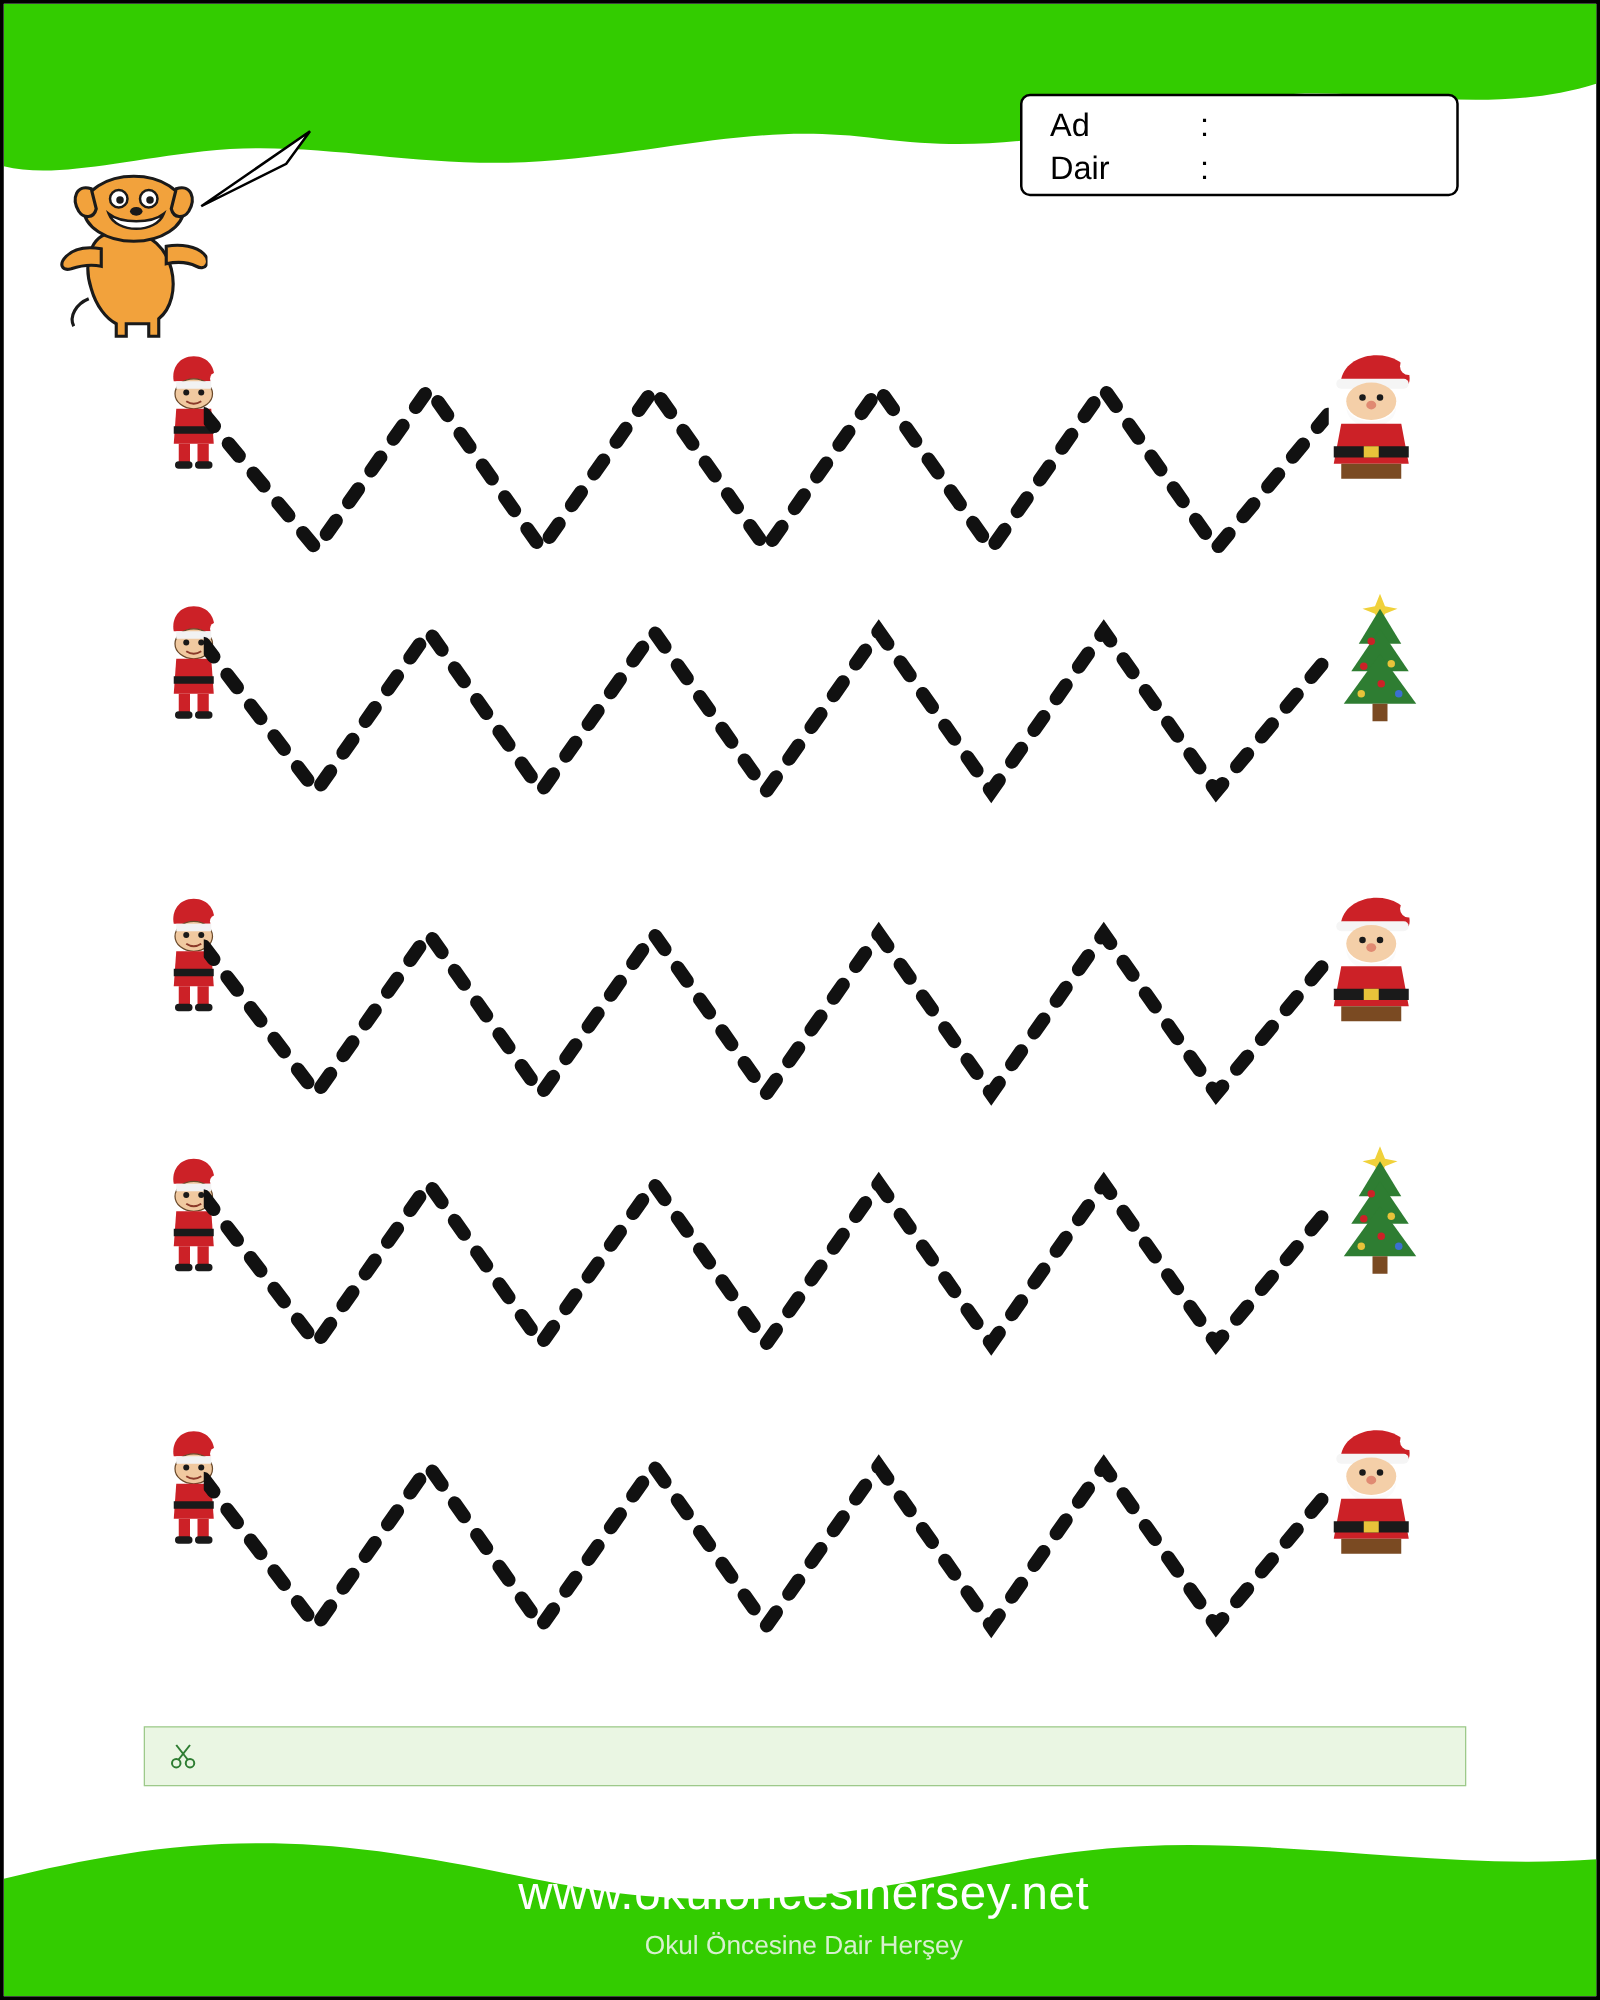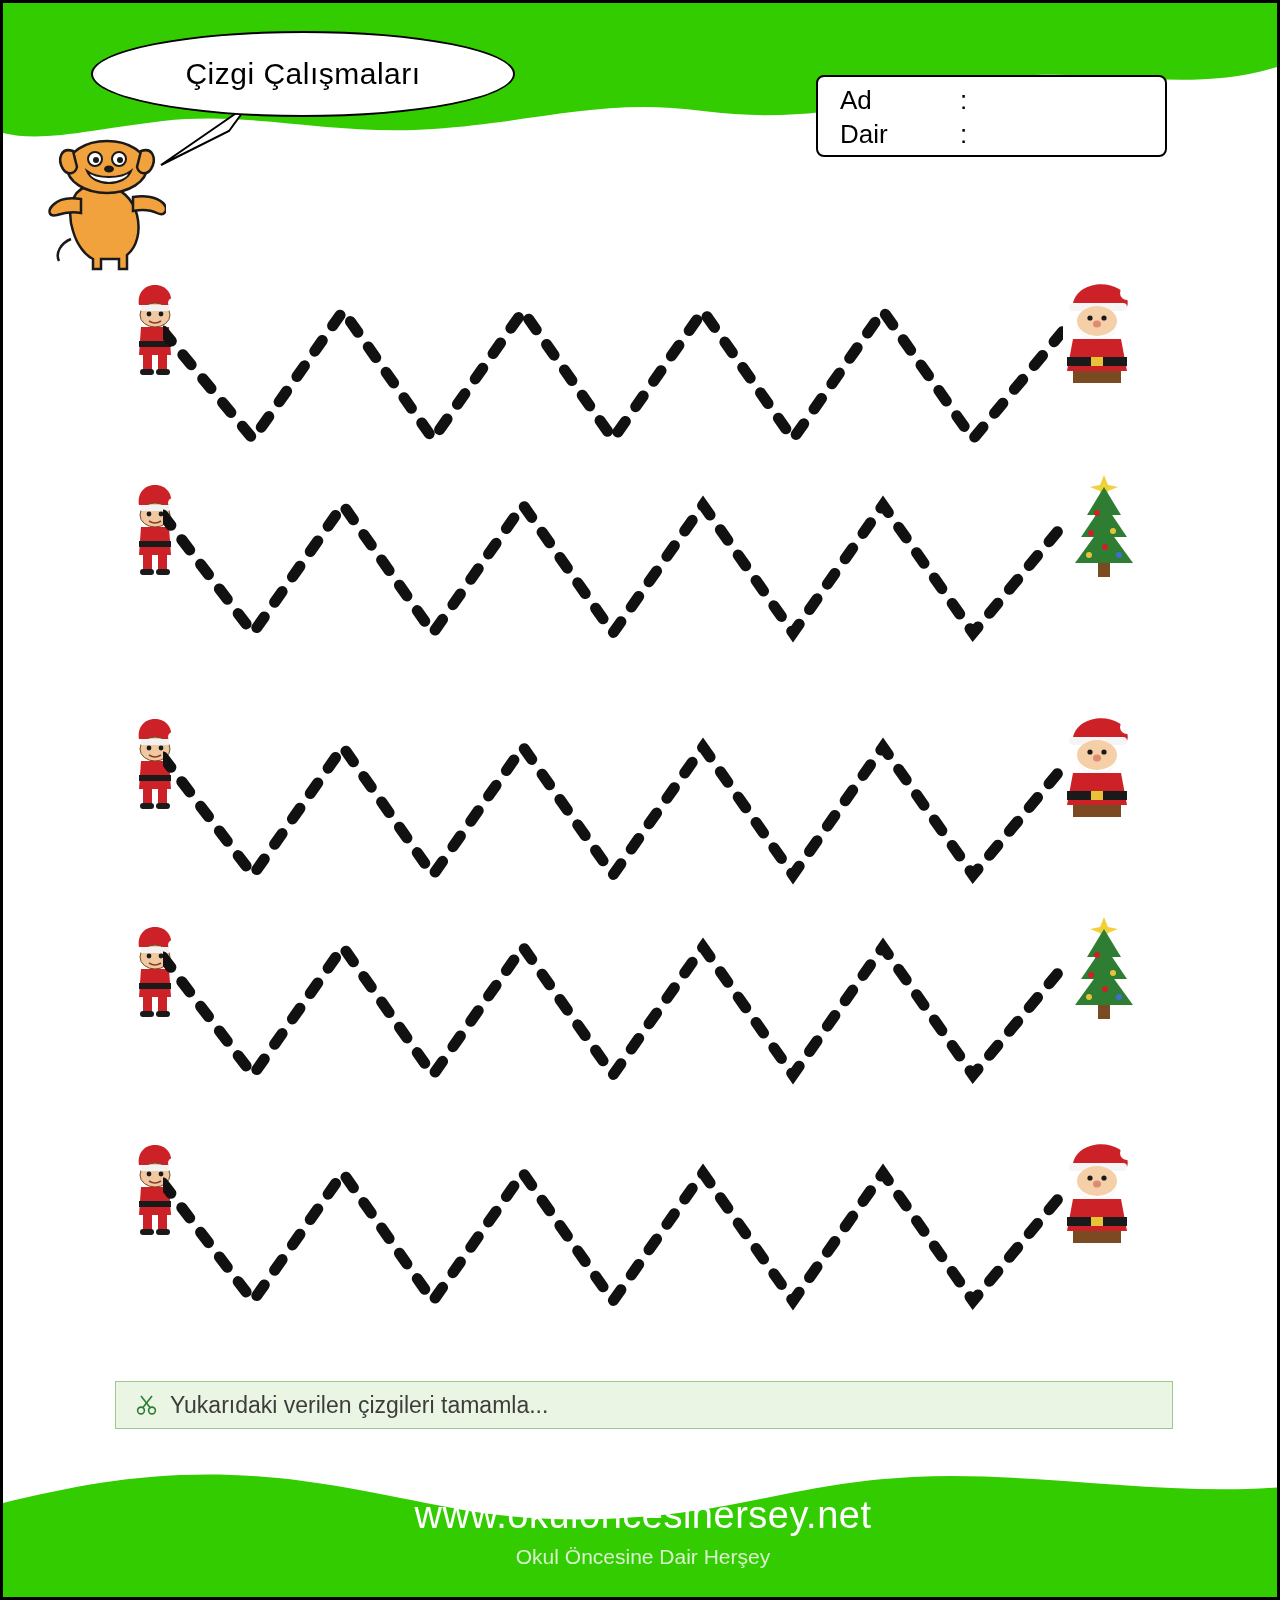--- a/index.html
+++ b/index.html
@@ -184,23 +184,20 @@
 <div id="page">
 
   <svg class="top-green" viewBox="0 0 1280 150" preserveAspectRatio="none">
     <path d="M0,0 L1280,0 L1280,62 C1180,96 1080,58 980,78 C880,98 810,122 700,108 C600,95 540,118 430,126 C330,133 250,108 160,118 C90,126 40,140 0,130 Z" fill="#33cc00"></path>
   </svg>
 
   <svg class="bubble-tail" width="120" height="70" viewBox="0 0 120 70">
     <path d="M105,2 L18,62 L86,28 Z" fill="#ffffff" stroke="#000000" stroke-width="2"></path>
   </svg>
 
-  <div class="title-bubble">
-    <span>Çizgi Çalışmaları</span>
-  </div>
 
   <svg class="dog" viewBox="0 0 125 140">
 
     <path d="M45,52 C30,56 26,78 32,96 C36,110 44,120 52,124 L52,134 L60,134 L60,124 L78,124 L78,134 L86,134 L86,120 C96,112 100,96 96,80 C92,64 80,52 62,50 Z" fill="#f2a23c" stroke="#1a1a1a" stroke-width="2.5"></path>
 
     <path d="M40,64 C28,62 18,64 12,70 C6,76 8,82 16,80 C22,78 30,76 40,78 Z" fill="#f2a23c" stroke="#1a1a1a" stroke-width="2.5"></path>
 
     <path d="M92,62 C104,60 116,62 122,68 C128,74 124,82 116,78 C110,75 102,74 92,76 Z" fill="#f2a23c" stroke="#1a1a1a" stroke-width="2.5"></path>
 
     <ellipse cx="66" cy="32" rx="40" ry="26" fill="#f2a23c" stroke="#1a1a1a" stroke-width="2.5"></ellipse>
@@ -409,21 +406,20 @@
 
   </div>
 
   <div class="instruction-bar">
     <svg class="scissor-icon" width="22" height="22" viewBox="0 0 22 22">
       <circle cx="5" cy="16.5" r="3.4" fill="none" stroke="#2e7d32" stroke-width="1.6"></circle>
       <circle cx="16" cy="16.5" r="3.4" fill="none" stroke="#2e7d32" stroke-width="1.6"></circle>
       <line x1="6.6" y1="14" x2="16" y2="2" stroke="#2e7d32" stroke-width="1.6"></line>
       <line x1="14.4" y1="14" x2="5" y2="2" stroke="#2e7d32" stroke-width="1.6"></line>
     </svg>
-    <span class="ins-text">Yukarıdaki verilen çizgileri tamamla...</span>
   </div>
 
   <svg class="bottom-green" viewBox="0 0 1280 140" preserveAspectRatio="none">
     <path d="M0,46 C90,24 180,8 300,24 C420,40 470,66 600,62 C730,58 790,26 910,20 C1030,14 1160,40 1280,30 L1280,140 L0,140 Z" fill="#33cc00"></path>
   </svg>
 
   <div class="footer-text">www.okuloncesihersey.net</div>
   <div class="footer-sub">Okul Öncesine Dair Herşey</div>
 
 </div>

